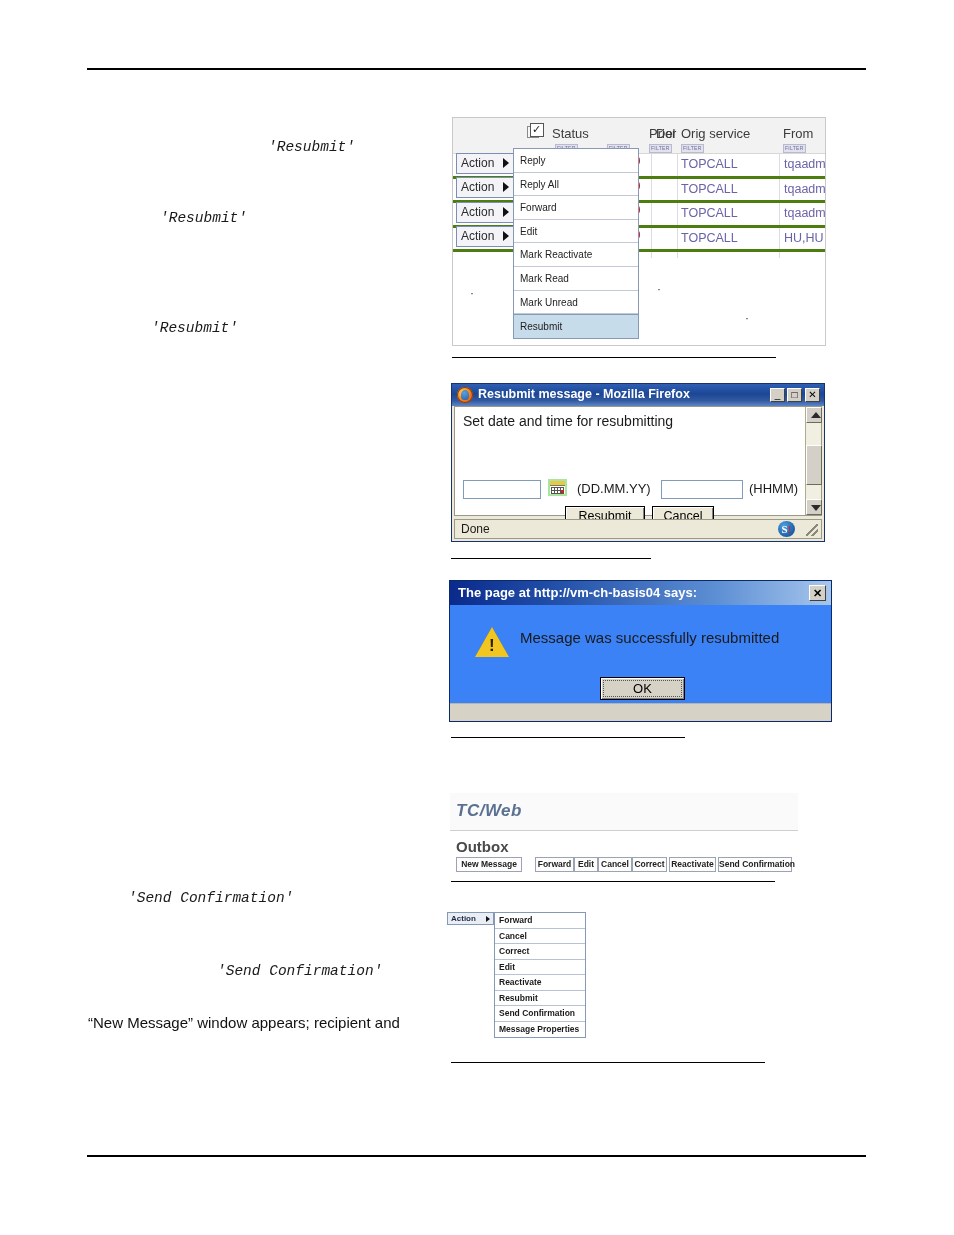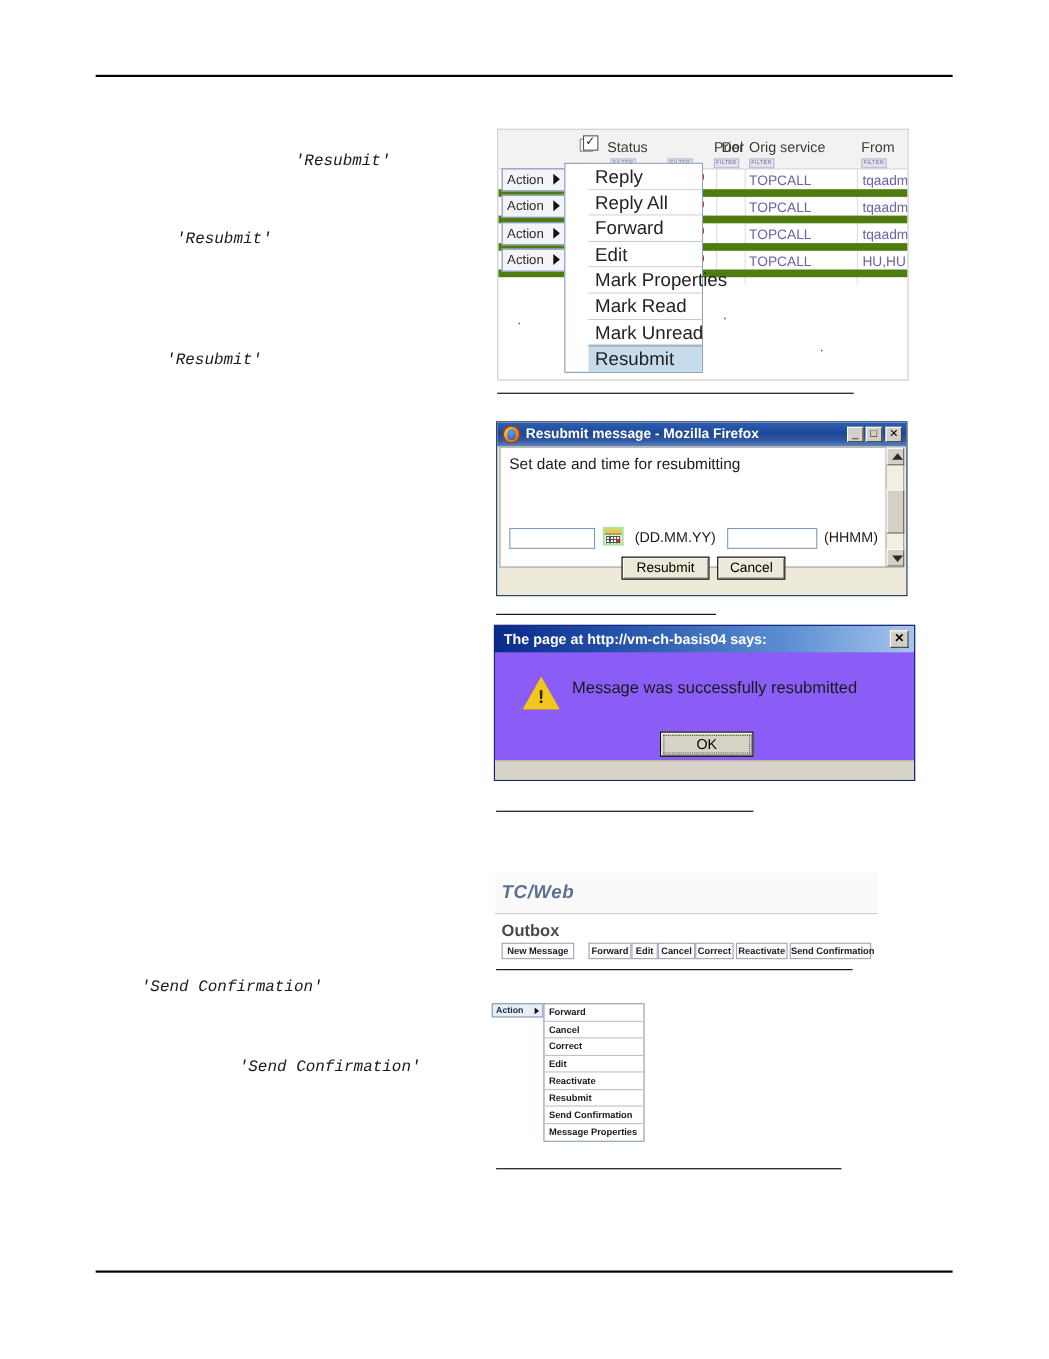--- a/index.html
+++ b/index.html
@@ -119,21 +119,21 @@
 
   .fig1-rows {
     position: absolute;
     left: 0;
     top: 36px;
     width: 100%;
   }
   .fig1-row {
     position: relative;
     height: 24.5px;
-    border-bottom: 7px solid #4d7c0f;
+    border-bottom: 3px solid #4d7c0f;
     box-sizing: border-box;
   }
   .cell-prior {
     position: absolute;
     left: 168px;
     top: 1px;
     width: 30px;
     text-align: center;
   }
   .excl {
@@ -212,27 +212,26 @@
     width: 126px;
     border: 1px solid #8899b5;
     background: #ffffff;
     z-index: 20;
     box-sizing: border-box;
   }
   .fig1-menu .mi {
     height: 23.6px;
     line-height: 23.6px;
     padding-left: 6px;
-    font-size: 17px;
+    font-size: 10px;
     color: #222;
     border-bottom: 1px solid #c3c9d6;
     background: #ffffff;
     white-space: nowrap;
     box-sizing: border-box;
-    margin-left: 21px;
   }
   .fig1-menu .mi:last-child { border-bottom: none; }
   .fig1-menu .mi.sel {
     background: #c7dceb;
     border-top: 1px solid #8899b5;
   }
   .stray-dot {
     position: absolute;
     font-size: 12px;
     color: #333;
@@ -446,24 +445,24 @@
     width: 12px; height: 12px;
     background:
       linear-gradient(135deg,transparent 45%,#8a8a7a 45%,#8a8a7a 55%,transparent 55%),
       linear-gradient(135deg,transparent 70%,#8a8a7a 70%,#8a8a7a 80%,transparent 80%);
   }
 
   
   .alert {
     position: absolute;
     left: 449px;
-    top: 568px;
+    top: 580px;
     width: 383px;
     height: 142px;
-    background: #8b5cf6;
+    background: #3b82f6;
     border: 1px solid #0a2a6b;
     box-sizing: border-box;
     overflow: hidden;
   }
   .alert-title {
     position: absolute;
     left: 0; top: 0;
     width: 100%;
     height: 24px;
     background: linear-gradient(90deg,#0a2a8c 0%,#2350a8 28%,#5d8fd4 70%,#a7c6ec 100%);
@@ -654,20 +653,21 @@
 <div class="page">
 
   <div class="hrule" style="left:87px; top:68px; width:779px; height:2px;"></div>
   <div class="hrule" style="left:87px; top:1155px; width:779px; height:2px;"></div>
 
   <div class="doc-mono" style="left:268px; top:139px;">'Resubmit'</div>
   <div class="doc-mono" style="left:160px; top:210px;">'Resubmit'</div>
   <div class="doc-mono" style="left:151px; top:320px;">'Resubmit'</div>
   <div class="doc-mono" style="left:128px; top:890px;">'Send Confirmation'</div>
   <div class="doc-mono" style="left:217px; top:963px;">'Send Confirmation'</div>
+  <div class="doc-body" style="left:88px; top:1014px;">“New Message” window appears; recipient and</div>
 
   <div class="fig1">
     <div class="fig1-headerband"></div>
 
     <div class="chkstack">
       <div class="b1"></div>
       <div class="b2"></div>
       <div class="tick">✓</div>
     </div>
 
@@ -738,21 +738,21 @@
   <div class="action-btn" style="left:456px; top:226px;">
     <span>Action</span>
     <span class="arr"></span>
   </div>
 
   <div class="fig1-menu">
     <div class="mi">Reply</div>
     <div class="mi">Reply All</div>
     <div class="mi">Forward</div>
     <div class="mi">Edit</div>
-    <div class="mi">Mark Properties</div>
+    <div class="mi">Mark Reactivate</div>
     <div class="mi">Mark Read</div>
     <div class="mi">Mark Unread</div>
     <div class="mi sel">Resubmit</div>
   </div>
 
   <div class="hrule" style="left:452px; top:357px; width:324px; height:1px;"></div>
 
   <div class="ff">
     <div class="ff-title">
       <span class="ff-ico"></span>
@@ -786,20 +786,25 @@
     <div class="ff-scroll">
       <div class="arrow" style="top:0;">
         <i style="top:4px; border-bottom:6px solid #2a2a2a;"></i>
       </div>
       <div class="thumb"></div>
       <div class="arrow" style="bottom:0;">
         <i style="top:5px; border-top:6px solid #2a2a2a;"></i>
       </div>
     </div>
 
+    <div class="ff-status">
+      <span class="txt">Done</span>
+      <span class="s-ico"><span>S</span><b>!</b></span>
+      <span class="grip"></span>
+    </div>
   </div>
 
   <div class="hrule" style="left:451px; top:558px; width:200px; height:1px;"></div>
 
   <div class="alert">
     <div class="alert-title">
       <span class="tt">The page at http://vm-ch-basis04 says:</span>
       <span class="alert-x">✕</span>
     </div>
     <div class="warn-tri"></div>

